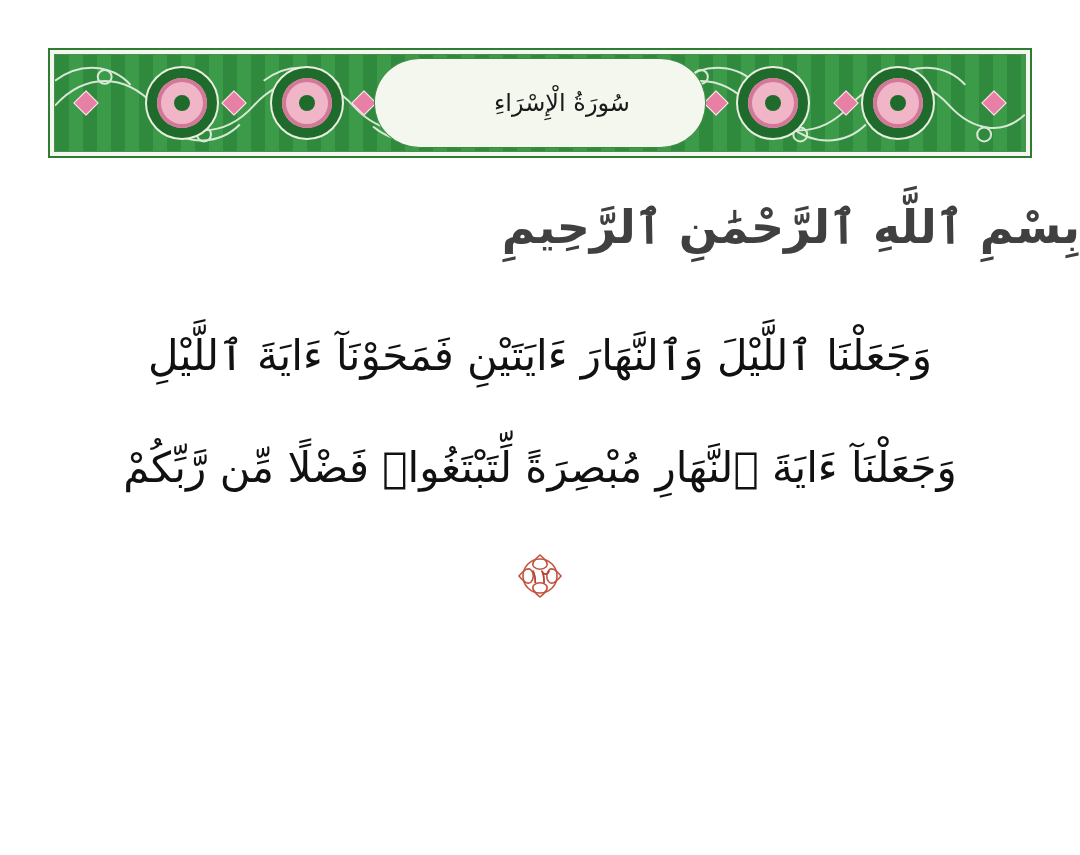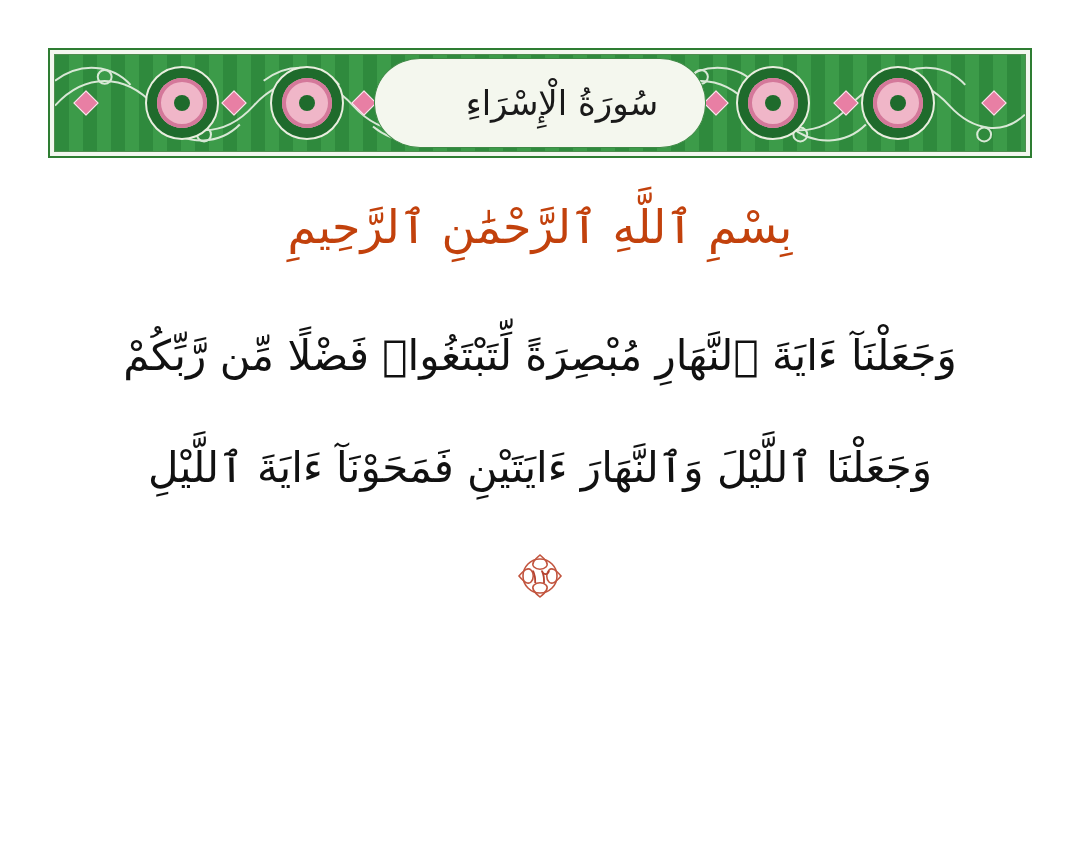--- a/index.html
+++ b/index.html
@@ -61,21 +61,21 @@
     background: #f4f7ee;
     border: 1px solid #3f8a46;
     border-radius: 46px / 44px;
     display: flex;
     align-items: center;
     justify-content: center;
     box-shadow: inset 0 0 0 3px #f4f7ee;
   }
   .surah-name {
     font-family: "DejaVu Sans", sans-serif;
-    font-size: 34px;
+    font-size: 24px;
     color: #1a1a1a;
     direction: rtl;
     letter-spacing: 0px;
     white-space: nowrap;
     margin-left: 44px;
   }
 
   
   .medallion {
     position: absolute;
@@ -126,25 +126,26 @@
   .petal-dot.p4 { right: 300px; }
   .petal-dot.p5 { right: 170px; }
   .petal-dot.p6 { right: 22px; }
 
   
   .basmala {
     position: absolute;
     left: 0;
     right: 0;
     top: 200px;
-    text-align: center;
-    color: #c2410c;
+    text-align: right;
+    color: #404040;
     font-size: 46px;
     direction: rtl;
     line-height: 1.2;
+    font-weight: bold;
   }
 
   
   .ayah-block {
     position: absolute;
     left: 60px;
     right: 60px;
     top: 300px;
     direction: rtl;
     text-align: center;
@@ -222,22 +223,22 @@
 
       <div class="cartouche">
         <span class="surah-name">سُورَةُ الْإِسْرَاءِ</span>
       </div>
     </div>
   </div>
 
   <div class="basmala">بِسْمِ ٱللَّهِ ٱلرَّحْمَٰنِ ٱلرَّحِيمِ</div>
 
   <div class="ayah-block">
+    <div class="ayah-line">وَجَعَلْنَا ٱللَّيْلَ وَٱلنَّهَارَ ءَايَتَيْنِ فَمَحَوْنَآ ءَايَةَ ٱللَّيْلِ</div>
     <div class="ayah-line">وَجَعَلْنَآ ءَايَةَ ٱلنَّهَارِ مُبْصِرَةً لِّتَبْتَغُوا۟ فَضْلًا مِّن رَّبِّكُمْ</div>
-    <div class="ayah-line">وَجَعَلْنَا ٱللَّيْلَ وَٱلنَّهَارَ ءَايَتَيْنِ فَمَحَوْنَآ ءَايَةَ ٱللَّيْلِ</div>
     <div class="ayah-line last">
       <span class="ayah-number">
         <svg viewBox="0 0 56 56">
           <g fill="none" stroke="#c2553f" stroke-width="1.6">
             <circle cx="28" cy="28" r="17"></circle>
             <path d="M28 7 c 6 5, 9 9, 6 12 c -3 3, -9 3, -12 0 c -3 -3, 0 -7, 6 -12 Z"></path>
             <path d="M28 49 c 6 -5, 9 -9, 6 -12 c -3 -3, -9 -3, -12 0 c -3 3, 0 7, 6 12 Z"></path>
             <path d="M7 28 c 5 -6, 9 -9, 12 -6 c 3 3, 3 9, 0 12 c -3 3, -7 0, -12 -6 Z"></path>
             <path d="M49 28 c -5 -6, -9 -9, -12 -6 c -3 3, -3 9, 0 12 c 3 3, 7 0, 12 -6 Z"></path>
           </g>

